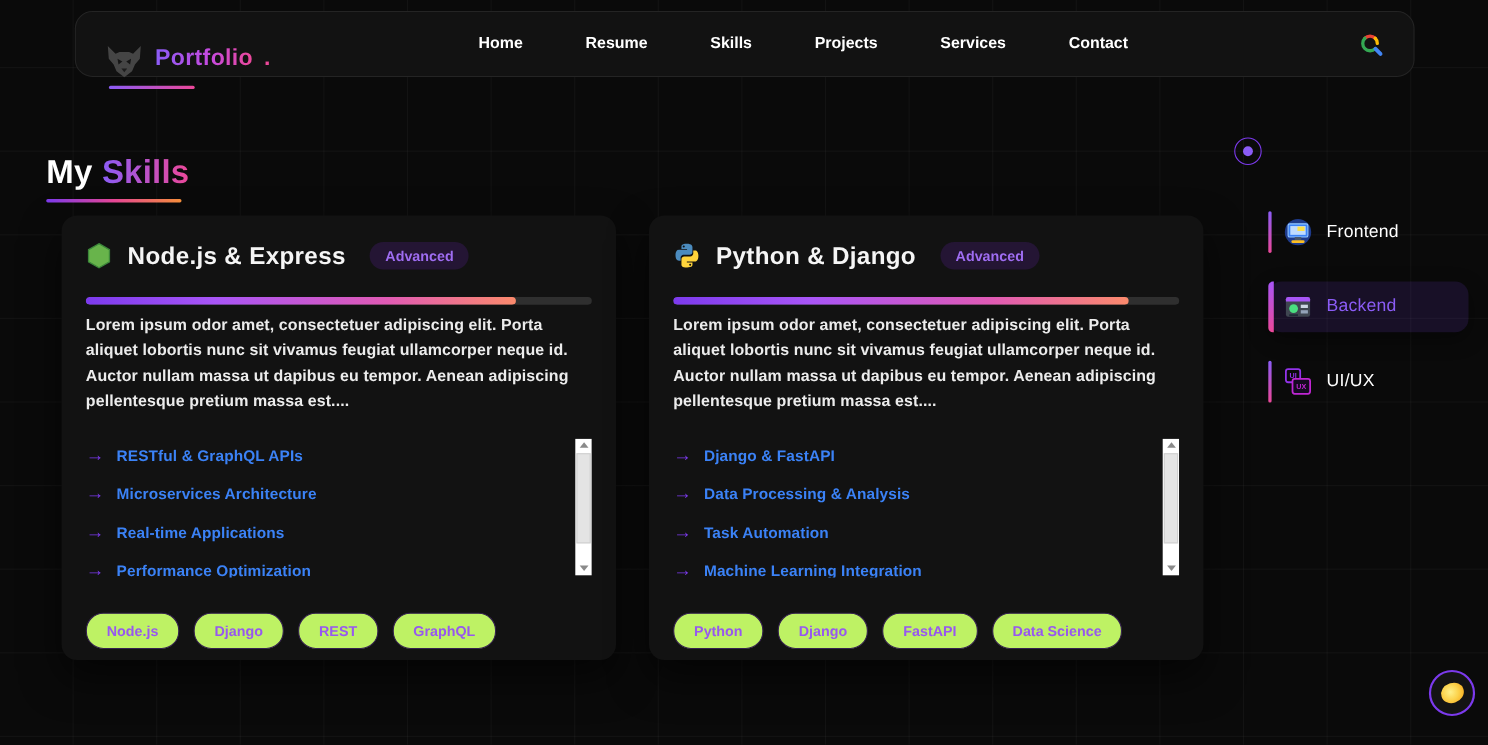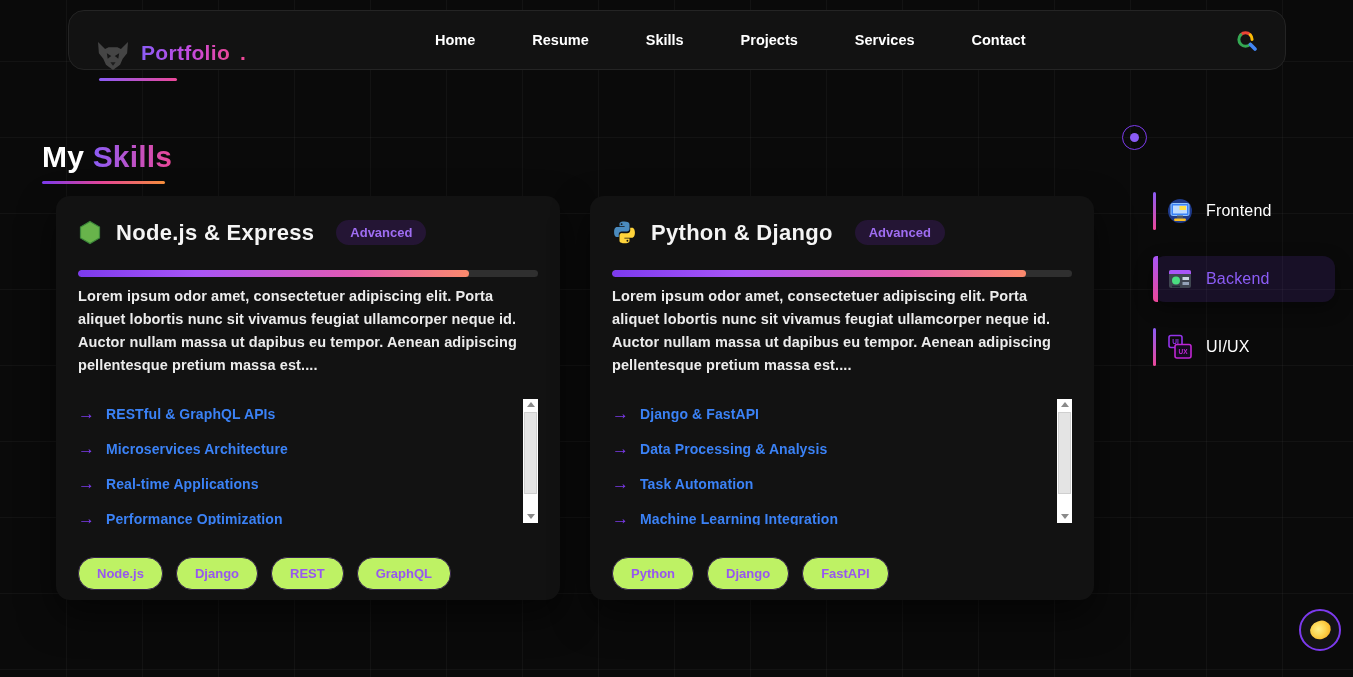--- a/index.html
+++ b/index.html
@@ -274,20 +274,21 @@
       <div class="sb-btn sb-down">
           <span class="tri-down"></span>
         </div>
     </div>
   </div>
 
   <div class="tags">
     <span class="tag">Python</span>
     <span class="tag">Django</span>
     <span class="tag">FastAPI</span>
+    <span class="tag">Data Science</span>
   </div>
 </section>
 
 <aside class="sidebar">
   <div class="side-item">
     <span class="side-strip"></span>
     <span class="side-icon">
       <svg width="26" height="26" viewBox="0 0 26 26">
         <circle cx="13" cy="13" r="12" fill="#1e3a8a"></circle>
         <rect x="4" y="5.5" width="18" height="12" rx="1.5" fill="#3b82f6" stroke="#93c5fd" stroke-width="1"></rect>

